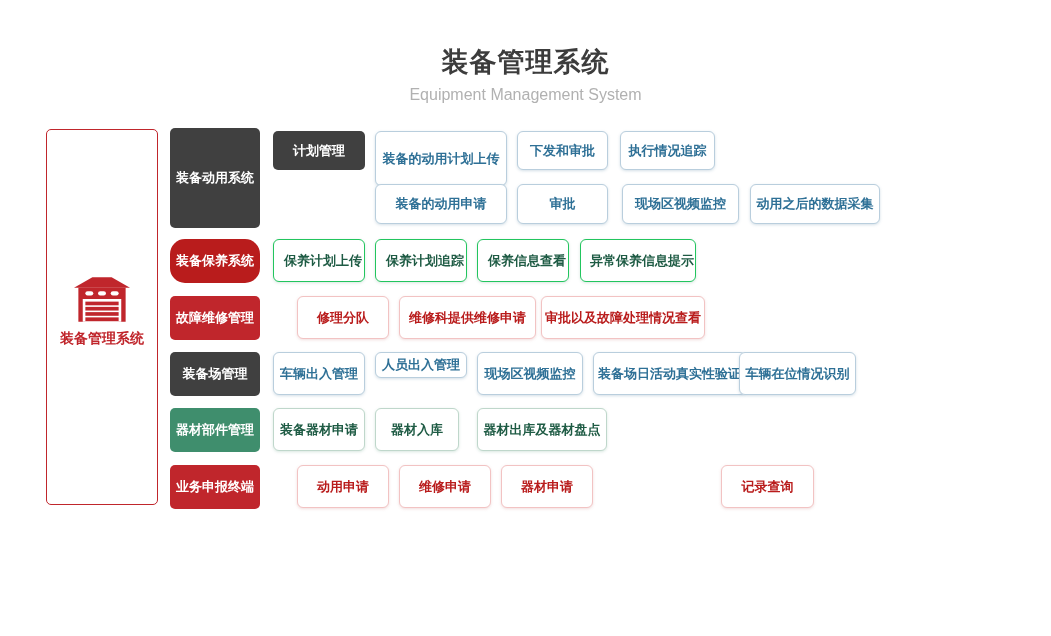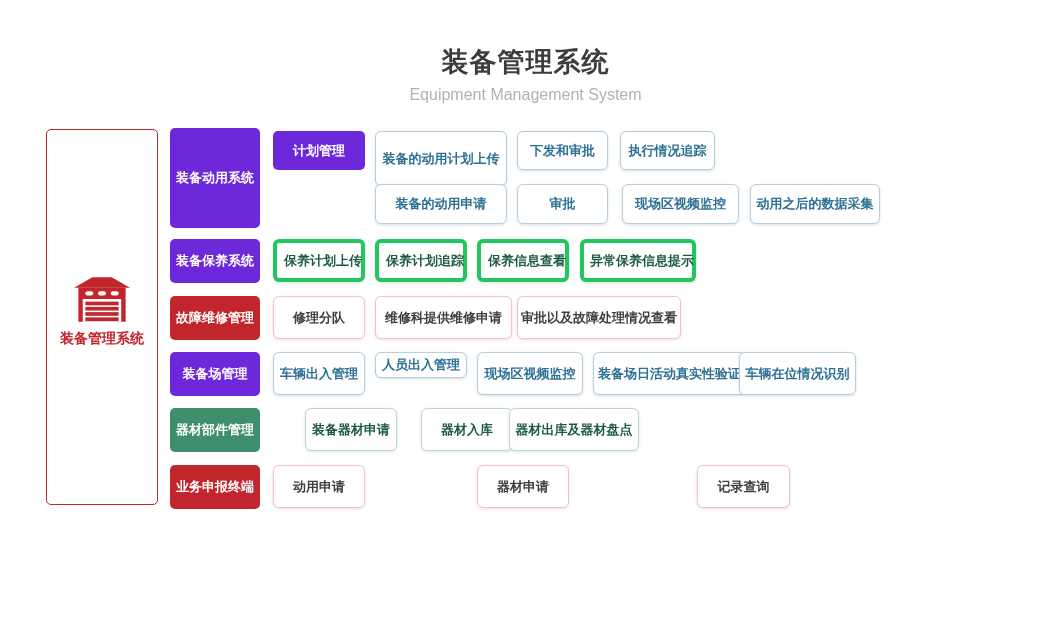--- a/index.html
+++ b/index.html
@@ -16,28 +16,28 @@
     display:flex;flex-direction:column;align-items:center;justify-content:center;gap:8px;}
   .root-node .icon{color:#c0262c;line-height:0;margin-top:-10px;}
   .root-label{font-size:14px;font-weight:bold;color:#c0262c;white-space:nowrap;}
 
   .btn{position:absolute;display:flex;align-items:center;justify-content:center;
     box-sizing:border-box;font-size:13px;font-weight:bold;border-radius:6px;
     white-space:nowrap;cursor:default;}
   .solid{color:#ffffff;border-radius:5px;}
   .outline{background:#ffffff;}
 
-  .theme-blue.solid{background:#6d28d9;}
+  .theme-blue.solid{background:#404040;}
   .theme-blue.outline{border:1px solid #b9cedd;color:#2e7096;box-shadow:0 1px 3px rgba(100,140,170,.28);}
-  .theme-dark-green.solid{background:#6d28d9;}
-  .theme-dark-green.outline{border:4px solid #22c55e;color:#1e5b44;box-shadow:0 1px 3px rgba(100,160,130,.25);padding-left:8px;}
+  .theme-dark-green.solid{background:#b91c1c;border-radius:15px;}
+  .theme-dark-green.outline{border:1px solid #22c55e;color:#1e5b44;box-shadow:0 1px 3px rgba(100,160,130,.25);padding-left:8px;}
   .theme-medium-green.solid{background:#3f8e6d;}
-  .theme-medium-green.outline{border:1px solid #bfd7cb;color:#1e5b44;box-shadow:0 1px 3px rgba(100,160,130,.25);margin-left:32px;}
+  .theme-medium-green.outline{border:1px solid #bfd7cb;color:#1e5b44;box-shadow:0 1px 3px rgba(100,160,130,.25);}
   .theme-red.solid{background:#c0262c;}
-  .theme-red.outline{border:1px solid #f2c3c3;color:#404040;box-shadow:0 1px 3px rgba(200,120,120,.25);}
+  .theme-red.outline{border:1px solid #f2c3c3;color:#b91c1c;box-shadow:0 1px 3px rgba(200,120,120,.25);margin-left:24px;}
   .emphasis{border-color:#dd8282;}
 </style>
 </head>
 <body>
 
 <div class="canvas">
 
   <div class="page-title">装备管理系统</div>
   <div class="page-subtitle">Equipment Management System</div>
 
@@ -86,20 +86,21 @@
   <div class="btn outline theme-red" style="left:375px;top:296px;width:137px;height:43px">维修科提供维修申请</div>
   <div class="btn outline theme-red emphasis" style="left:517px;top:296px;width:164px;height:43px">审批以及故障处理情况查看</div>
 
   <div class="btn outline theme-blue" style="left:273px;top:352px;width:92px;height:43px">车辆出入管理</div>
   <div class="btn outline theme-blue" style="left:375px;top:352px;width:92px;height:26px">人员出入管理</div>
   <div class="btn outline theme-blue" style="left:477px;top:352px;width:106px;height:43px">现场区视频监控</div>
   <div class="btn outline theme-blue" style="left:593px;top:352px;width:153px;height:43px">装备场日活动真实性验证</div>
   <div class="btn outline theme-blue" style="left:739px;top:352px;width:117px;height:43px">车辆在位情况识别</div>
 
   <div class="btn outline theme-medium-green" style="left:273px;top:408px;width:92px;height:43px">装备器材申请</div>
-  <div class="btn outline theme-medium-green" style="left:389px;top:408px;width:92px;height:43px">器材入库</div>
+  <div class="btn outline theme-medium-green" style="left:375px;top:408px;width:84px;height:43px">器材入库</div>
   <div class="btn outline theme-medium-green" style="left:477px;top:408px;width:130px;height:43px">器材出库及器材盘点</div>
 
   <div class="btn outline theme-red" style="left:273px;top:465px;width:92px;height:43px">动用申请</div>
+  <div class="btn outline theme-red" style="left:375px;top:465px;width:92px;height:43px">维修申请</div>
   <div class="btn outline theme-red" style="left:477px;top:465px;width:92px;height:43px">器材申请</div>
   <div class="btn outline theme-red" style="left:697px;top:465px;width:93px;height:43px">记录查询</div>
 
 </div>
 
 </body></html>

